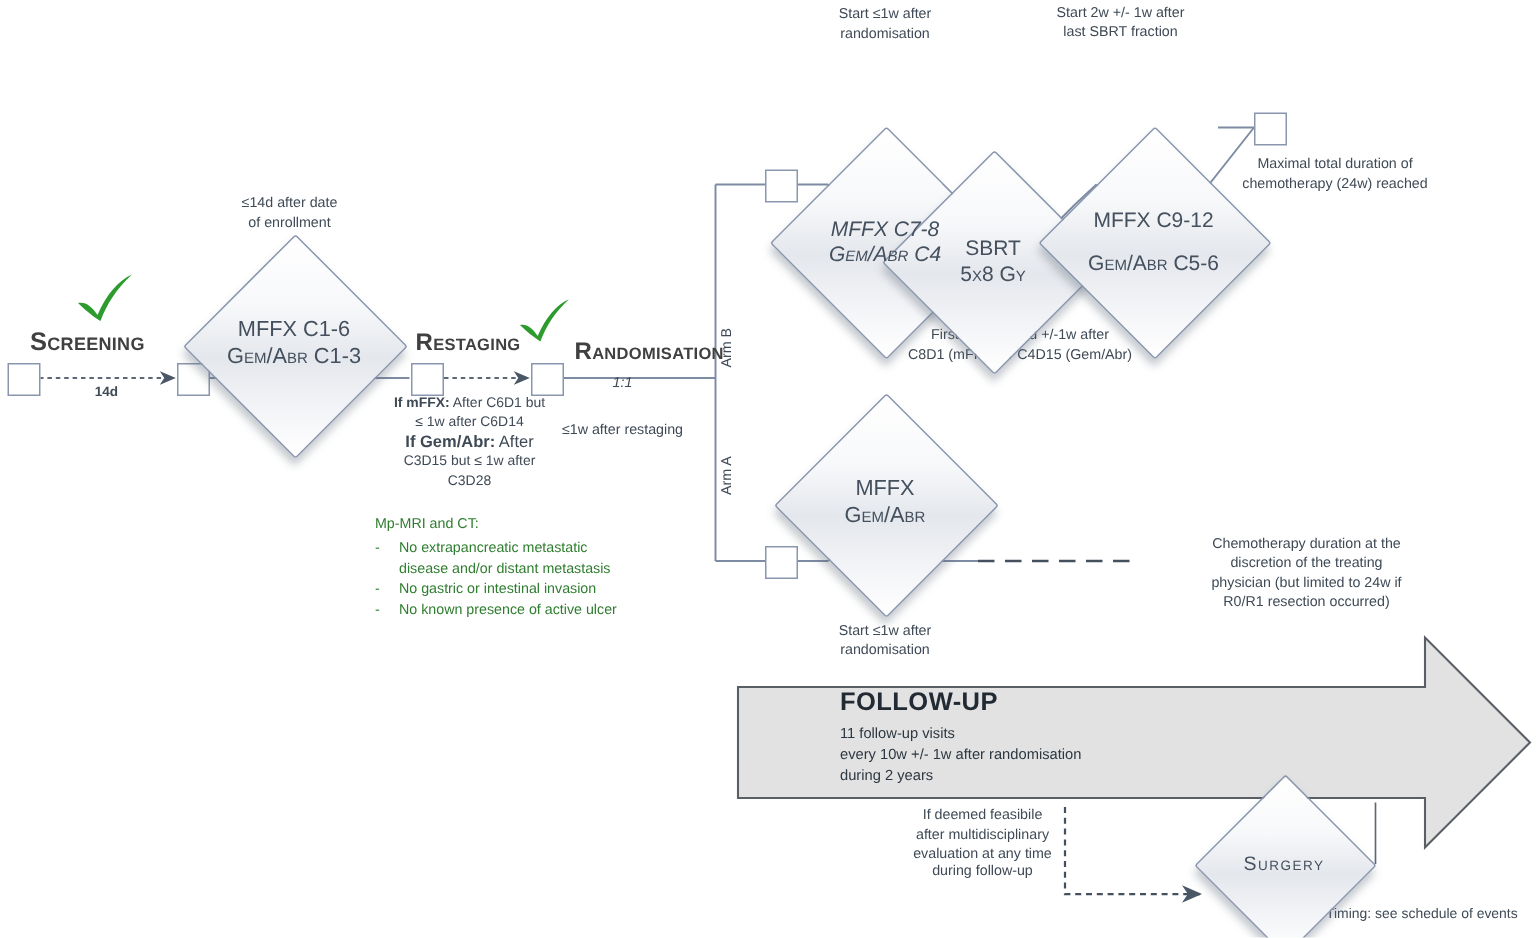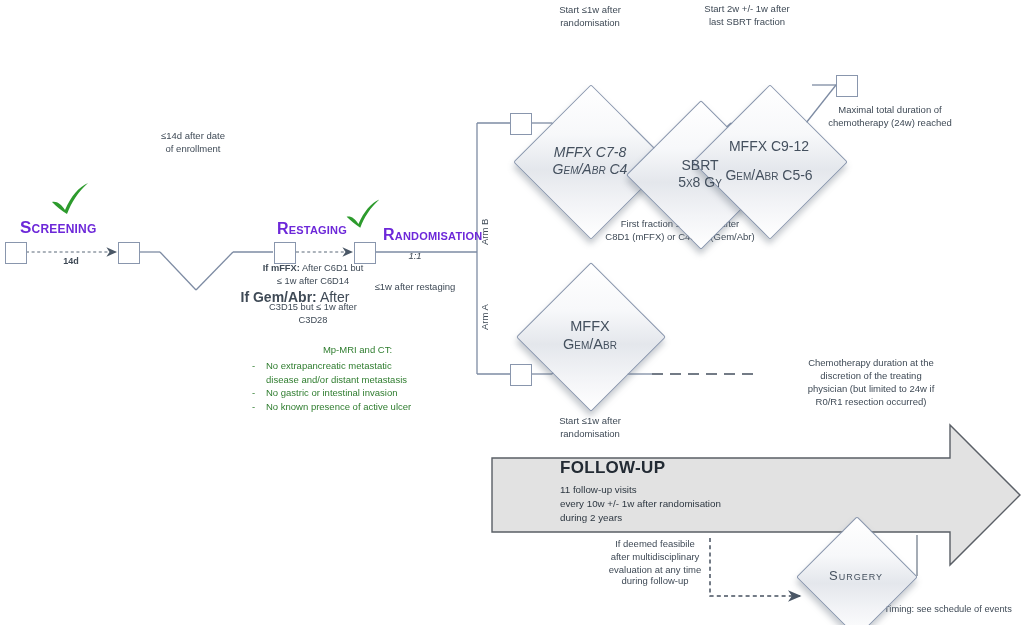--- a/index.html
+++ b/index.html
@@ -30,22 +30,22 @@
 
   
   .sc{font-variant:small-caps;}
 
   
   .sqnode{position:absolute;width:20px;height:20px;background:#ffffff;
     border:1.6px solid #8996ad;box-shadow:0 0 0 1px #ffffff inset;}
 
   
   .note{position:absolute;font-size:9.5px;line-height:1.33;text-align:center;color:#3f4a56;}
-  .phase{position:absolute;font-weight:bold;color:#6d28d9;letter-spacing:.2px;}
-  .greenlist{position:absolute;font-size:9.5px;line-height:1.42;color:#2f7d2f;text-align:center;}
+  .phase{position:absolute;font-weight:bold;color:#404040;letter-spacing:.2px;}
+  .greenlist{position:absolute;font-size:9.5px;line-height:1.42;color:#2f7d2f;}
   .greenlist .row{display:flex;gap:9px;}
   .greenlist .dash{width:7px;flex:none;}
   .armlabel{position:absolute;font-size:9.5px;color:#3f4a56;
     transform:rotate(-90deg);transform-origin:left top;white-space:nowrap;}
 
   
   .check{position:absolute;}
   .fuText{position:absolute;left:560px;top:458px;width:380px;text-align:left;z-index:4;}
   .fuTitle{font-size:17px;font-weight:bold;color:#222a33;letter-spacing:.3px;}
   .fuSub{font-size:9.8px;line-height:1.45;color:#2d3741;margin-top:5px;}
@@ -138,21 +138,21 @@
   <div class="armlabel" style="left:479px;top:245px;">Arm B</div>
   <div class="armlabel" style="left:479px;top:330px;">Arm A</div>
 
   <div class="note" style="left:128px;top:130px;width:130px;">≤14d after date</div>
   <div class="note" style="left:128px;top:143px;width:130px;">of enrollment</div>
 
   <div class="note" style="left:233px;top:262px;width:160px;font-size:9.3px;">
     <b>If mFFX:</b><span> After C6D1 but</span>
   </div>
   <div class="note" style="left:233px;top:275px;width:160px;font-size:9.3px;">≤ 1w after C6D14</div>
-  <div class="note" style="left:215px;top:288px;width:160px;font-size:14px;">
+  <div class="note" style="left:233px;top:288px;width:160px;font-size:11px;">
     <b>If Gem/Abr:</b><span> After</span>
   </div>
   <div class="note" style="left:233px;top:301px;width:160px;font-size:9.3px;">C3D15 but ≤ 1w after</div>
   <div class="note" style="left:233px;top:314px;width:160px;font-size:9.3px;">C3D28</div>
 
   <div class="greenlist" style="left:250px;top:343px;width:215px;">
     <div>Mp-MRI and CT:</div>
     <div class="row" style="margin-top:3px;">
       <span class="dash">-</span>
       <span>No extrapancreatic metastatic</span>
@@ -191,30 +191,37 @@
   <div class="note" style="left:762px;top:383px;width:218px;">physician (but limited to 24w if</div>
   <div class="note" style="left:762px;top:396px;width:218px;">R0/R1 resection occurred)</div>
 
   <div class="note" style="left:600px;top:538px;width:110px;">If deemed feasibile</div>
   <div class="note" style="left:600px;top:551px;width:110px;">after multidisciplinary</div>
   <div class="note" style="left:600px;top:564px;width:110px;">evaluation at any time</div>
   <div class="note" style="left:600px;top:575px;width:110px;">during follow-up</div>
 
   <div class="tiny" style="left:884px;top:604px;">Timing: see schedule of events</div>
 
+  <div class="diamond" style="left:144px;top:178px;width:104px;height:104px;">
+    <div class="shape"></div>
+    <div class="dlabel" style="font-size:14.5px;">
+      <span class="l1">MFFX C1-6</span>
+      <span class="l2 sc">Gem/Abr C1-3</span>
+    </div>
+  </div>
 
   <div class="diamond" style="left:536px;top:107px;width:108px;height:108px;">
     <div class="shape"></div>
     <div class="dlabel" style="font-size:14px;font-style:italic;">
       <span class="l1">MFFX C7-8</span>
       <span class="l2 sc">Gem/Abr C4</span>
     </div>
   </div>
 
-  <div class="diamond" style="left:648px;top:122px;width:104px;height:104px;">
+  <div class="diamond" style="left:610px;top:122px;width:104px;height:104px;">
     <div class="shape"></div>
     <div class="dlabel" style="font-size:14px;">
       <span class="l1">SBRT</span>
       <span class="l2 sc">5x8 Gy</span>
     </div>
   </div>
 
   <div class="diamond" style="left:715px;top:107px;width:108px;height:108px;">
     <div class="shape"></div>
     <div class="dlabel" style="font-size:14px;gap:12px;">

